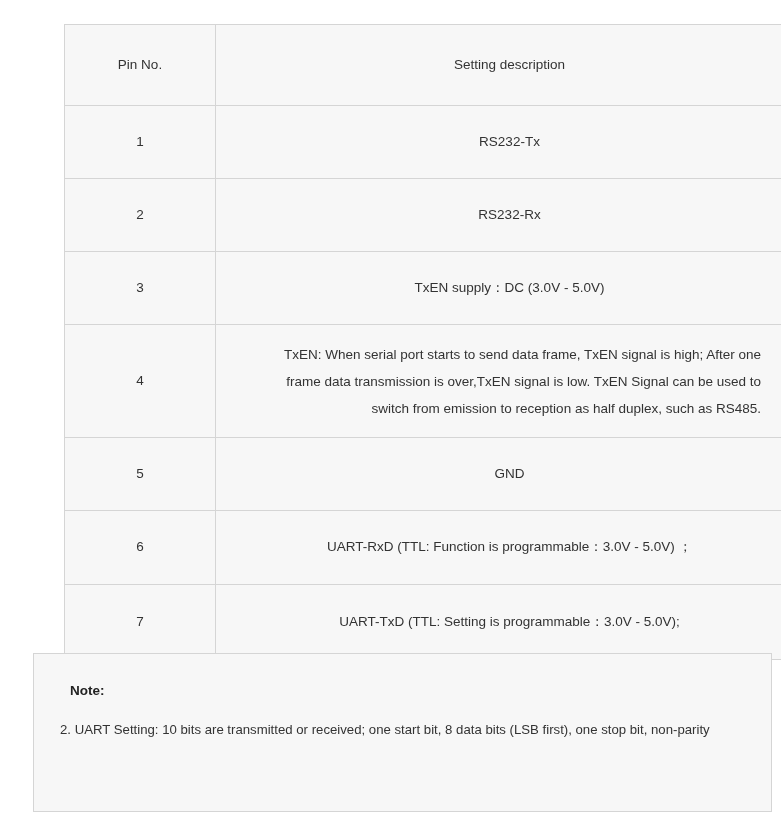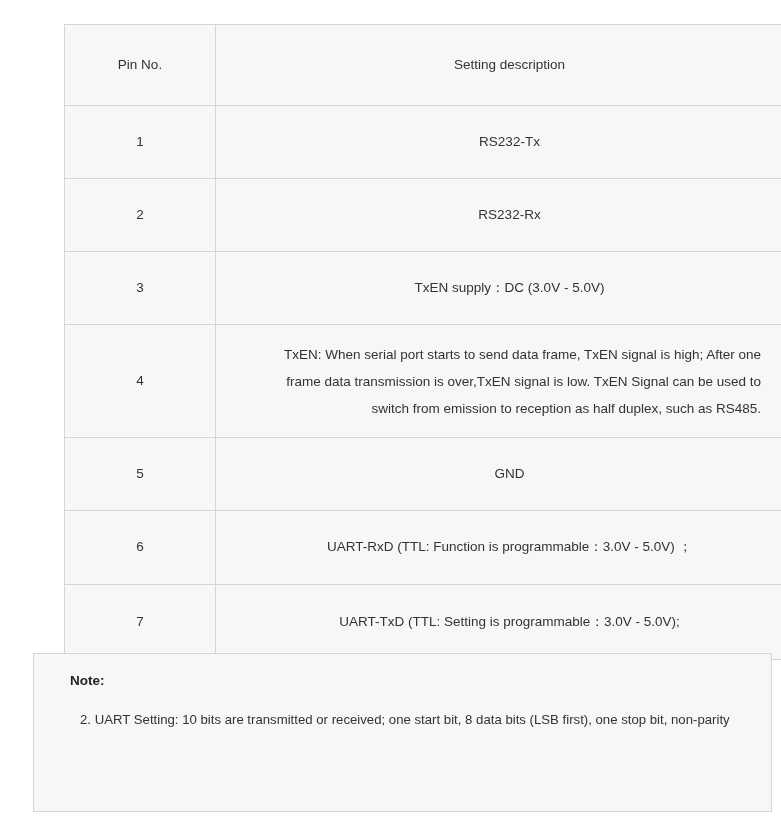--- a/index.html
+++ b/index.html
@@ -73,40 +73,40 @@
 
   .note-box {
     position: absolute;
     left: 33px;
     top: 653px;
     width: 739px;
     height: 159px;
     box-sizing: border-box;
     border: 1px solid #d5d5d5;
     background: #f7f7f7;
-    padding: 18px 22px 10px 22px;
+    padding: 28px 22px 10px 22px;
   }
 
   .note-title {
     font-size: 13.5px;
     font-weight: bold;
     color: #222222;
     margin: 0 0 16px 14px;
     line-height: 1.4;
   }
 
   .note-item {
     font-size: 13.2px;
     color: #333333;
     line-height: 1.95;
     margin: 0 0 14px 0;
     padding: 0 6px 0 4px;
   }
 
-  .note-item:last-child { margin-bottom: 0; margin-left: 20px; }
+  .note-item:last-child { margin-bottom: 0; }
 </style>
 </head>
 <body>
 
 <div class="page">
 
   <table class="pin-table">
     <colgroup>
       <col class="col-pin">
       <col class="col-desc">

